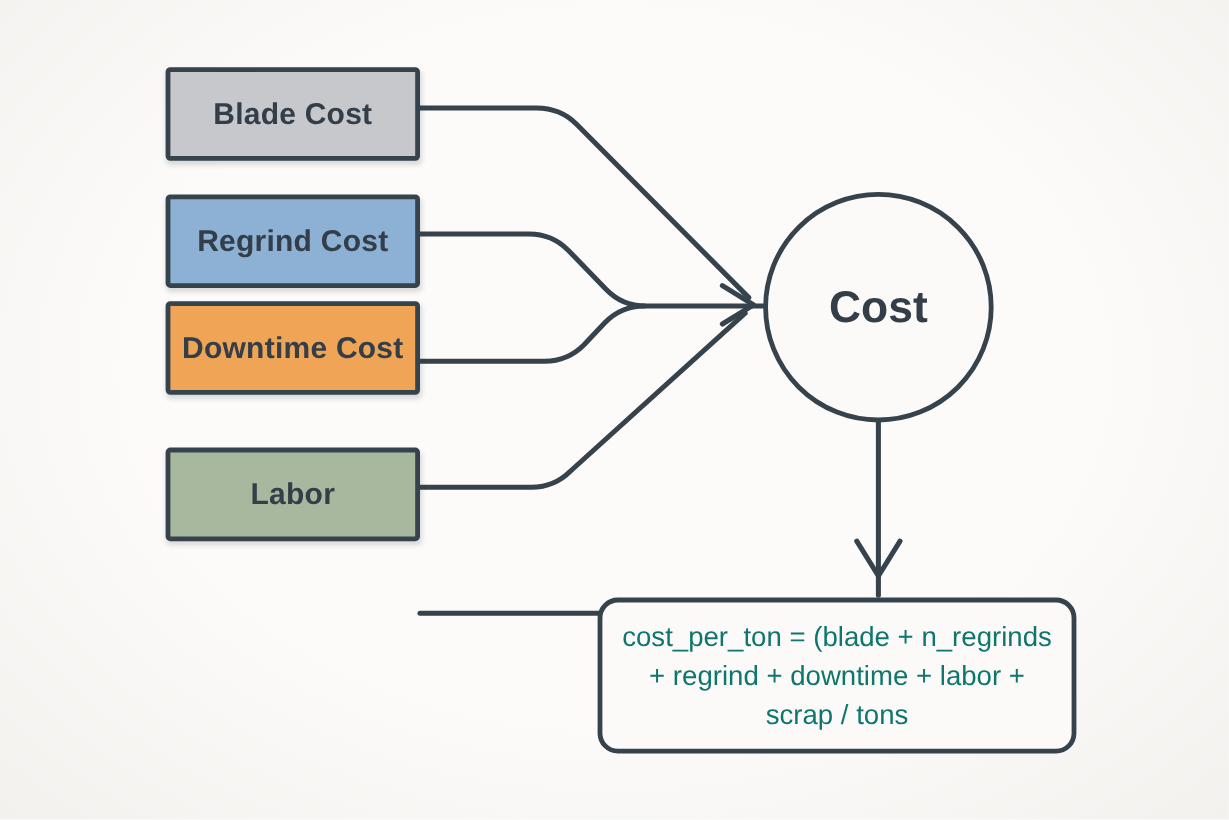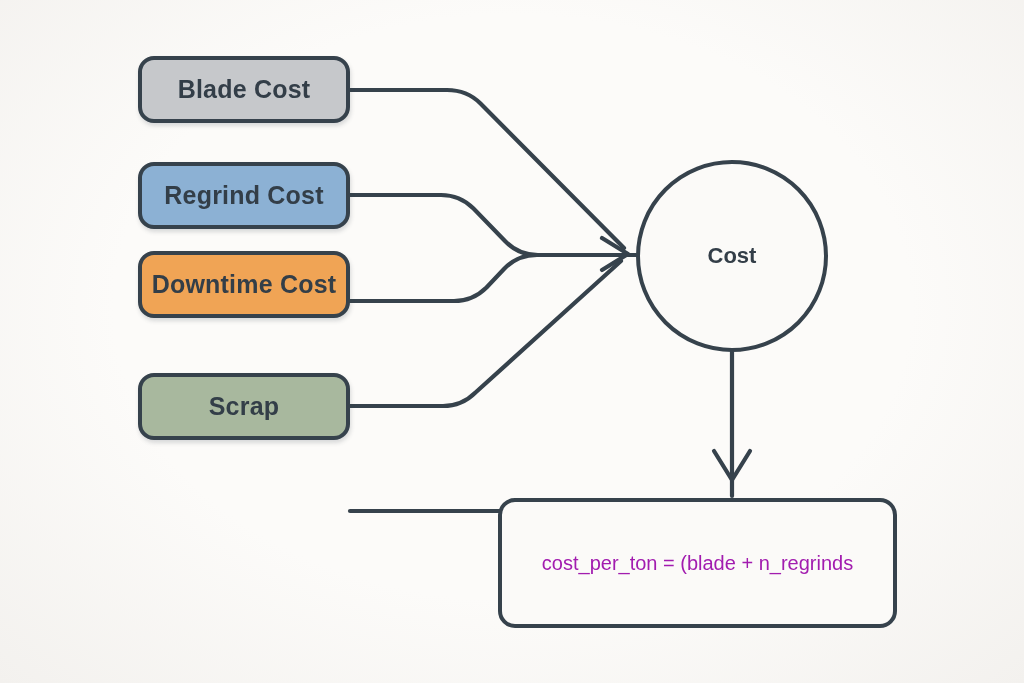--- a/index.html
+++ b/index.html
@@ -23,24 +23,24 @@
     fill: none;
     stroke: #36424c;
     stroke-width: 4.2;
     stroke-linecap: round;
     stroke-linejoin: round;
   }
   .box {
     position: absolute;
     left: 138px;
     width: 212px;
-    height: 67px;
+    height: 78px;
     box-sizing: border-box;
     border: 4px solid #36424c;
-    border-radius: 16px;
+    border-radius: 4px;
     display: flex;
     align-items: center;
     justify-content: center;
     box-shadow: 1px 3px 4px rgba(58, 68, 80, 0.18);
   }
   .box span {
     font-size: 25px;
     font-weight: 700;
     color: #333e48;
     letter-spacing: 0.2px;
@@ -55,21 +55,21 @@
     border: 4px solid #36424c;
     border-radius: 50%;
     background: #fbfaf8;
     display: flex;
     flex-direction: column;
     align-items: center;
     justify-content: center;
     text-align: center;
   }
   .circle span {
-    font-size: 22px;
+    font-size: 37px;
     font-weight: 700;
     color: #333e48;
     line-height: 1.22;
   }
   .formula {
     position: absolute;
     left: 498px;
     top: 498px;
     width: 399px;
     height: 130px;
@@ -77,23 +77,23 @@
     border: 4px solid #36424c;
     border-radius: 17px;
     background: #fbfaf8;
     display: flex;
     flex-direction: column;
     align-items: center;
     justify-content: center;
     text-align: center;
   }
   .formula div {
-    font-size: 20px;
+    font-size: 23px;
     font-weight: 500;
-    color: #a21caf;
+    color: #0f766e;
     line-height: 1.42;
     white-space: nowrap;
   }
 </style>
 </head>
 <body>
 
 <div class="canvas">
 
   <svg class="connectors" viewBox="0 0 1024 683" aria-hidden="true">
@@ -113,25 +113,27 @@
 
   <div class="box" style="top: 162px; background-color: rgb(140, 177, 212); text-align: right;">
     <span>Regrind Cost</span>
   </div>
 
   <div class="box" style="top: 251px; background-color: rgb(240, 164, 85);">
     <span>Downtime Cost</span>
   </div>
 
   <div class="box" style="top: 373px; background-color: rgb(168, 184, 158);">
-    <span>Scrap</span>
+    <span>Labor</span>
   </div>
 
 
   <div class="circle">
     <span>Cost</span>
   </div>
 
   <div class="formula">
     <div>cost_per_ton = (blade + n_regrinds</div>
+    <div>+ regrind + downtime + labor +</div>
+    <div>scrap / tons</div>
   </div>
 
 </div>
 
 </body></html>

